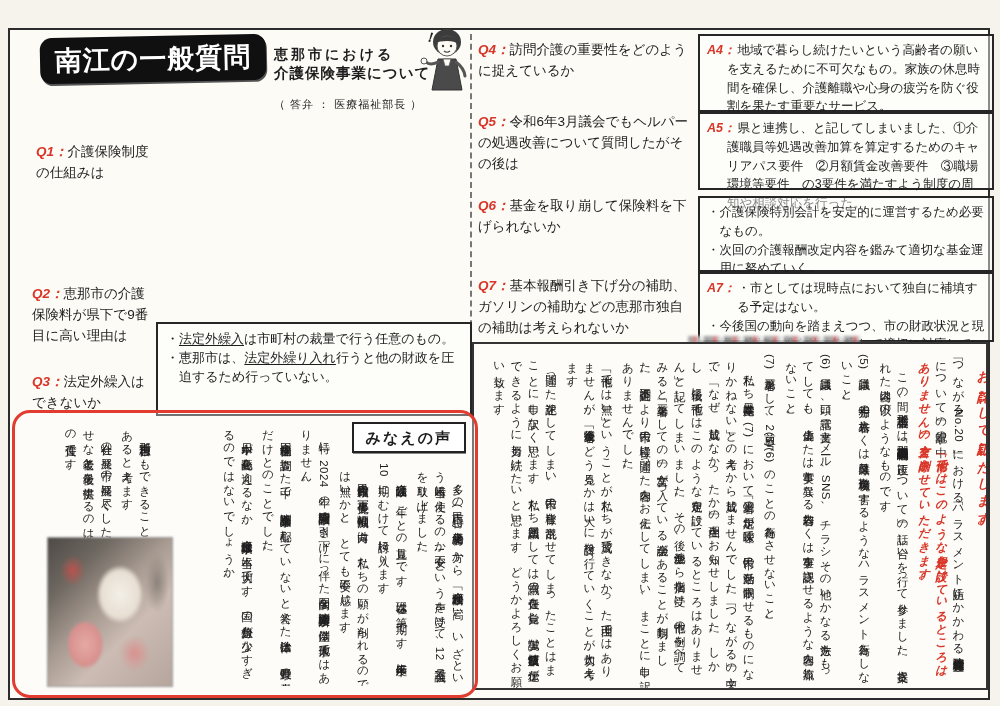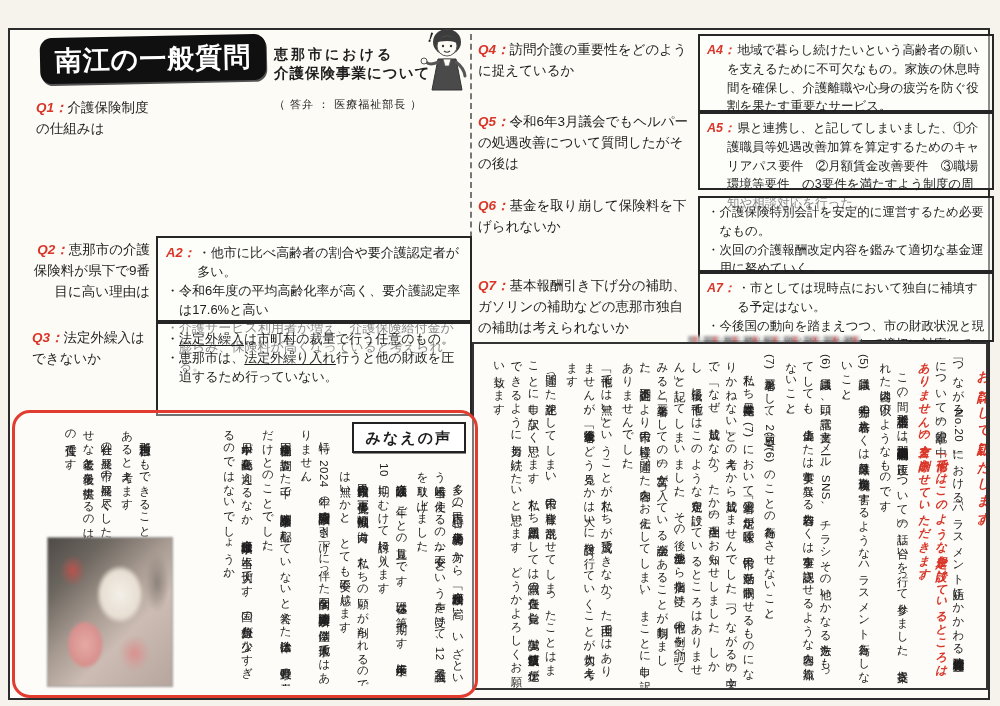--- a/index.html
+++ b/index.html
@@ -21,23 +21,23 @@
   .topic .t3{font-size:11px;letter-spacing:1px;margin-top:14px;}
   .bang{position:absolute;left:424px;top:30px;font-size:13px;font-weight:bold;
         transform:rotate(18deg);letter-spacing:-2px;color:#222;}
   .woman{position:absolute;left:416px;top:26px;width:60px;height:78px;}
 
   
   .vsep{position:absolute;left:470px;top:34px;height:312px;width:0;border-left:2px dashed #777;}
 
   
   .qlab{font-weight:bold;}
-  .qtext{position:absolute;font-size:13.5px;line-height:1.55;}
+  .qtext{position:absolute;font-size:13.5px;line-height:1.55;margin-top:44px;}
   .q1{left:36px;top:98px;width:120px;}
-  .q2{left:24px;top:240px;width:126px;text-align:right;}
+  .q2{left:32px;top:240px;width:126px;}
   .q3{left:32px;top:328px;width:118px;}
   .abox{position:absolute;border:2px solid #262626;background:rgba(255,255,255,.45);
         padding:6px 8px 4px 8px;font-size:13px;line-height:1.45;}
   .a1{left:156px;top:94px;width:296px;height:122px;}
   .a2{left:156px;top:236px;width:296px;height:72px;}
   .a3{left:156px;top:322px;width:296px;height:80px;}
   .aline{padding-left:1em;text-indent:-1em;}
   .aline.first{padding-left:2.4em;text-indent:-2.4em;}
   .alabel{font-weight:bold;margin-right:2px;}
 
@@ -120,25 +120,20 @@
 
   <div class="vsep"></div>
 
   <div class="qtext q1">
     <span class="qlab red">Q1：</span><span>介護保険制度の仕組みは</span>
   </div>
 
   <div class="qtext q2">
     <span class="qlab red">Q2：</span><span>恵那市の介護保険料が県下で9番目に高い理由は</span>
   </div>
-  <div class="abox a2">
-    <div class="aline first"><span class="alabel red">A2：</span><span>・他市に比べ高齢者の割合や要介護認定者が多い。</span></div>
-    <div class="aline">・令和6年度の平均高齢化率が高く、要介護認定率は17.6%と高い</div>
-    <div class="aline">・介護サービス利用者が増え、介護保険給付金が膨らみ、保険料が高くなっていると考えられる。</div>
-  </div>
 
   <div class="qtext q3">
     <span class="qlab red">Q3：</span><span>法定外繰入はできないか</span>
   </div>
   <div class="abox a3">
     <div class="aline"><span>・</span><span class="u">法定外繰入</span><span>は市町村の裁量で行う任意のもの。</span></div>
     <div class="aline"><span>・恵那市は、</span><span class="u">法定外繰り入れ</span><span>行うと他の財政を圧迫するため行っていない。</span></div>
   </div>
 
   <div class="qmid q4">

